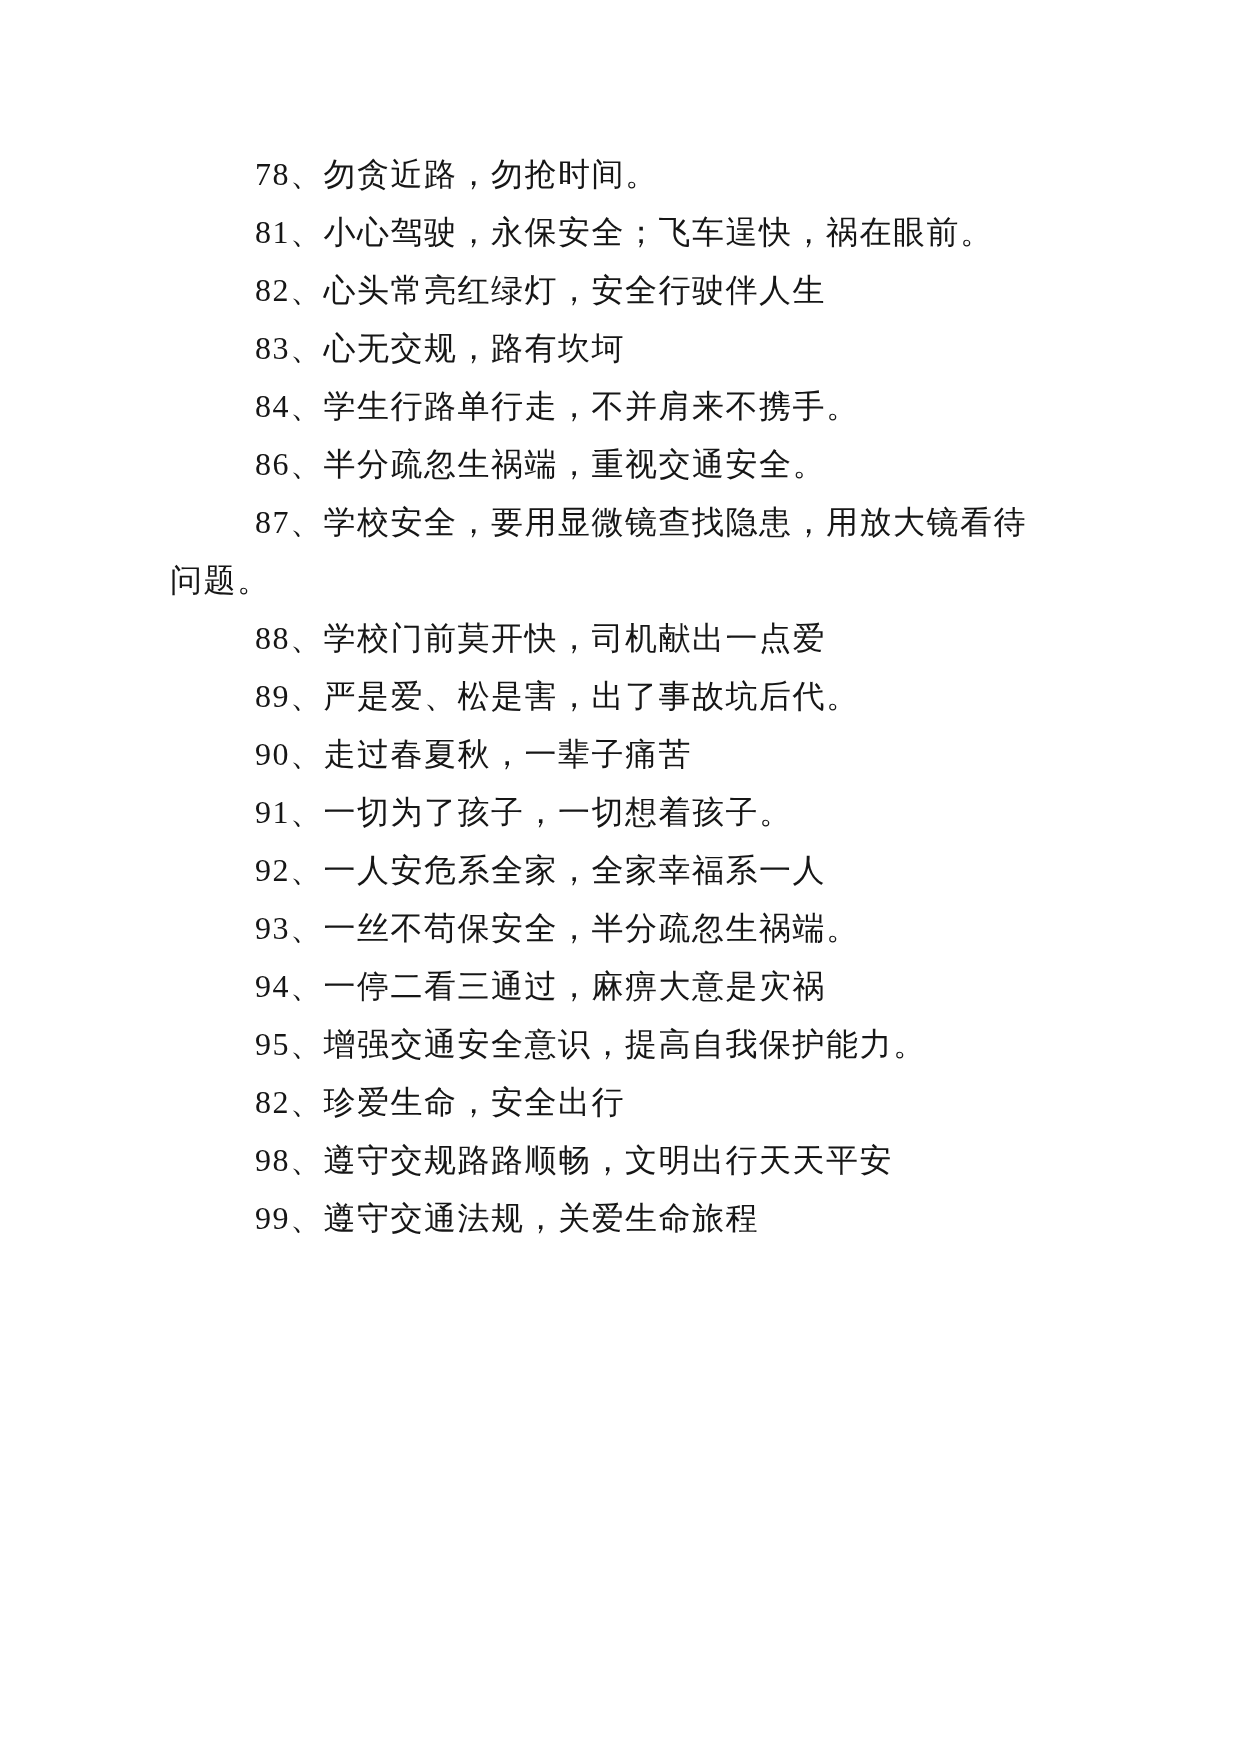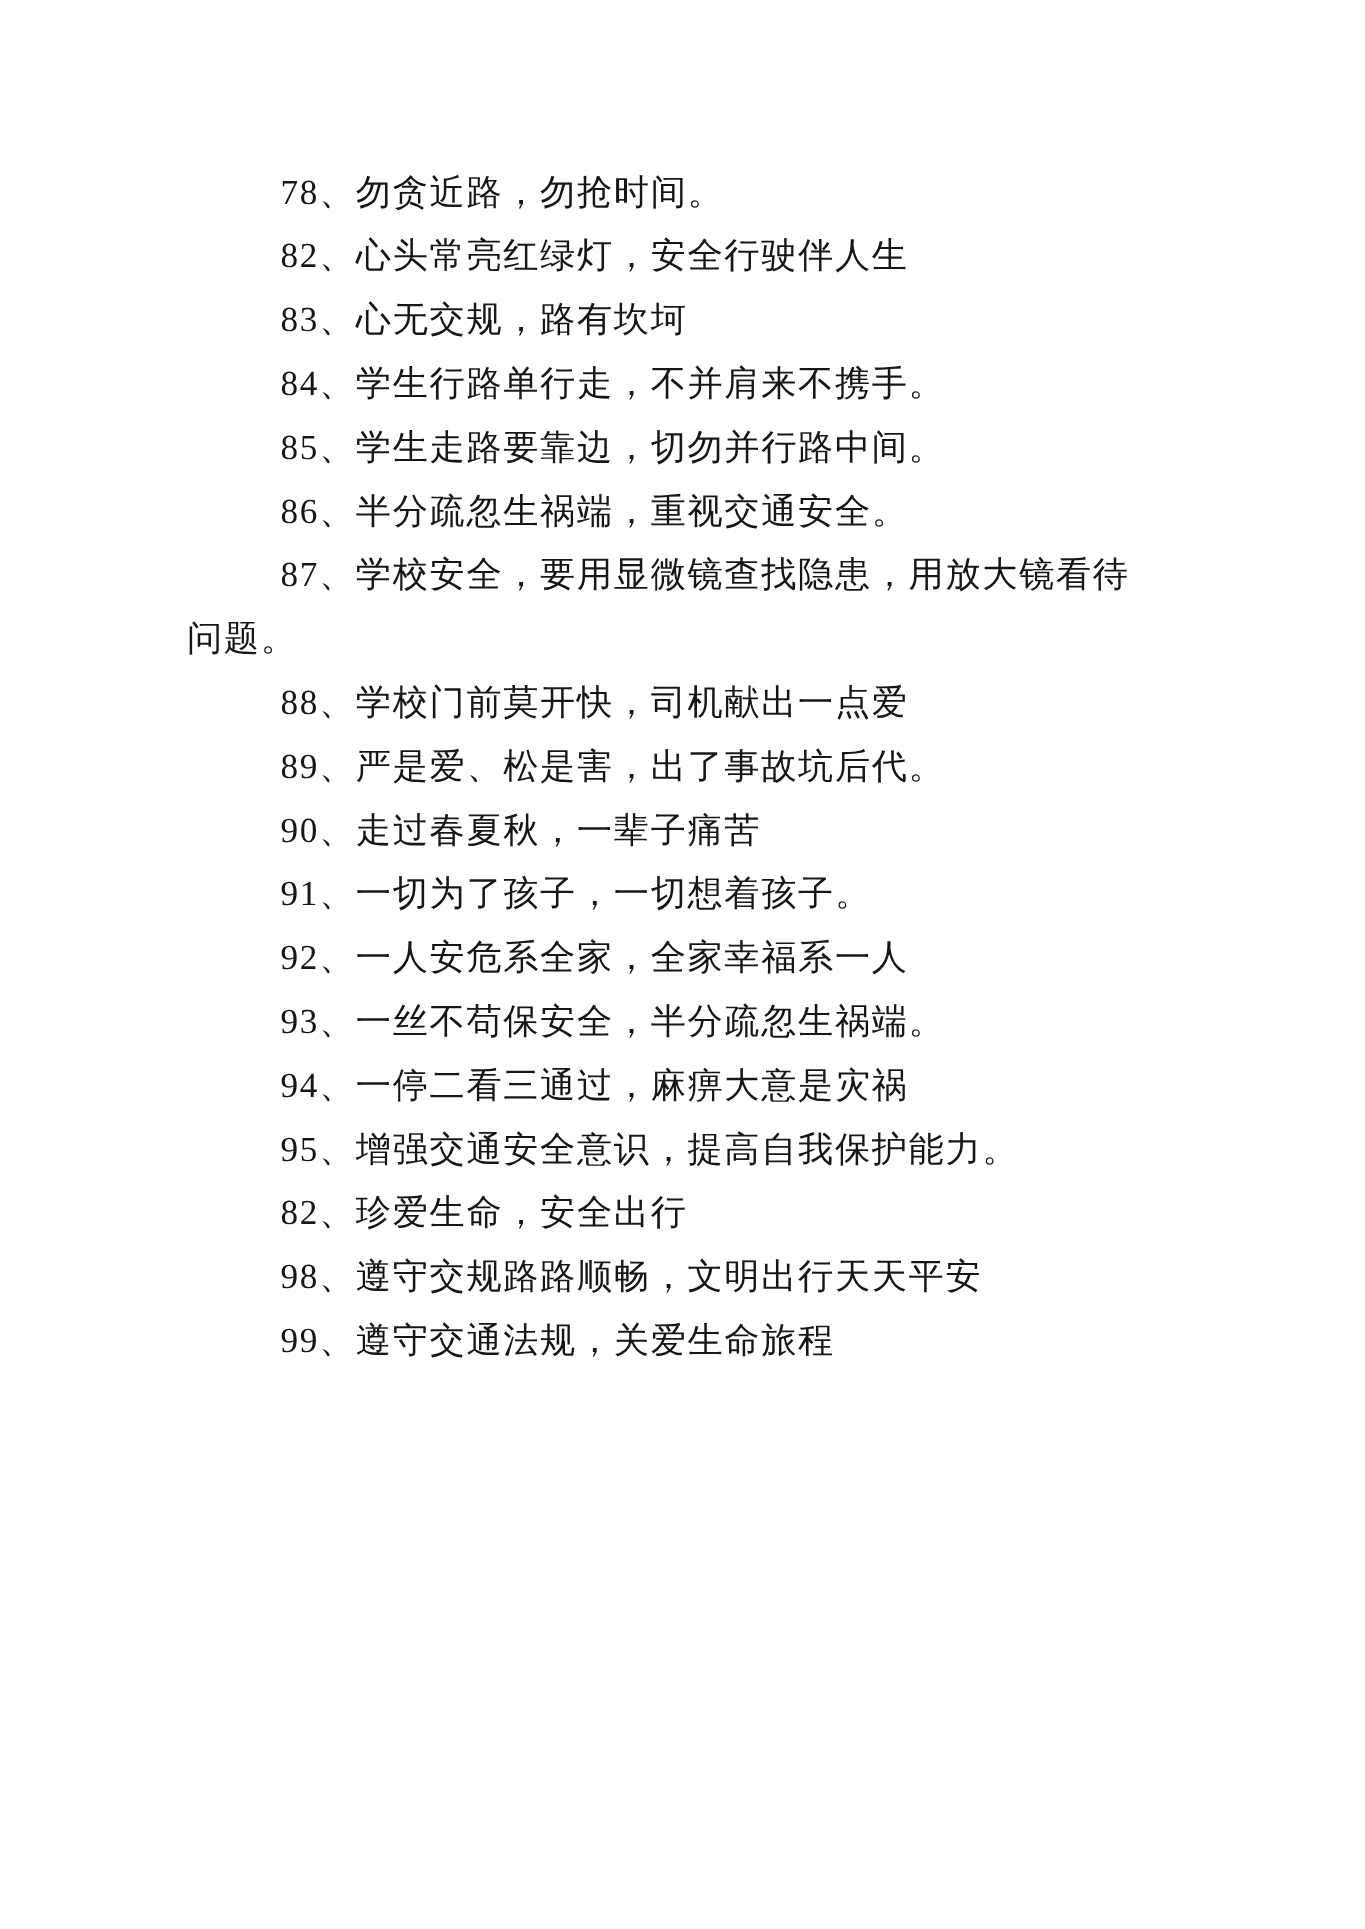--- a/index.html
+++ b/index.html
@@ -41,28 +41,28 @@
 </style>
 </head>
 <body>
 
 <div class="doc-page">
 
   <p class="slogan-item"><span class="num">78</span><span class="sep">、</span><span class="txt">勿贪近路，勿抢时间。</span></p>
 
 
 
+  <p class="slogan-item"><span class="num">81</span><span class="sep">、</span><span class="txt">小心驾驶，永保安全；飞车逞快，祸在眼前。</span></p>
 
   <p class="slogan-item"><span class="num">82</span><span class="sep">、</span><span class="txt">心头常亮红绿灯，安全行驶伴人生</span></p>
 
   <p class="slogan-item"><span class="num">83</span><span class="sep">、</span><span class="txt">心无交规，路有坎坷</span></p>
 
   <p class="slogan-item"><span class="num">84</span><span class="sep">、</span><span class="txt">学生行路单行走，不并肩来不携手。</span></p>
 
-  <p class="slogan-item"><span class="num">85</span><span class="sep">、</span><span class="txt">学生走路要靠边，切勿并行路中间。</span></p>
 
   <p class="slogan-item"><span class="num">86</span><span class="sep">、</span><span class="txt">半分疏忽生祸端，重视交通安全。</span></p>
 
   <p class="slogan-item"><span class="num">87</span><span class="sep">、</span><span class="txt">学校安全，要用显微镜查找隐患，用放大镜看待问题。</span></p>
 
   <p class="slogan-item"><span class="num">88</span><span class="sep">、</span><span class="txt">学校门前莫开快，司机献出一点爱</span></p>
 
   <p class="slogan-item"><span class="num">89</span><span class="sep">、</span><span class="txt">严是爱、松是害，出了事故坑后代。</span></p>
 
   <p class="slogan-item"><span class="num">90</span><span class="sep">、</span><span class="txt">走过春夏秋，一辈子痛苦</span></p>

